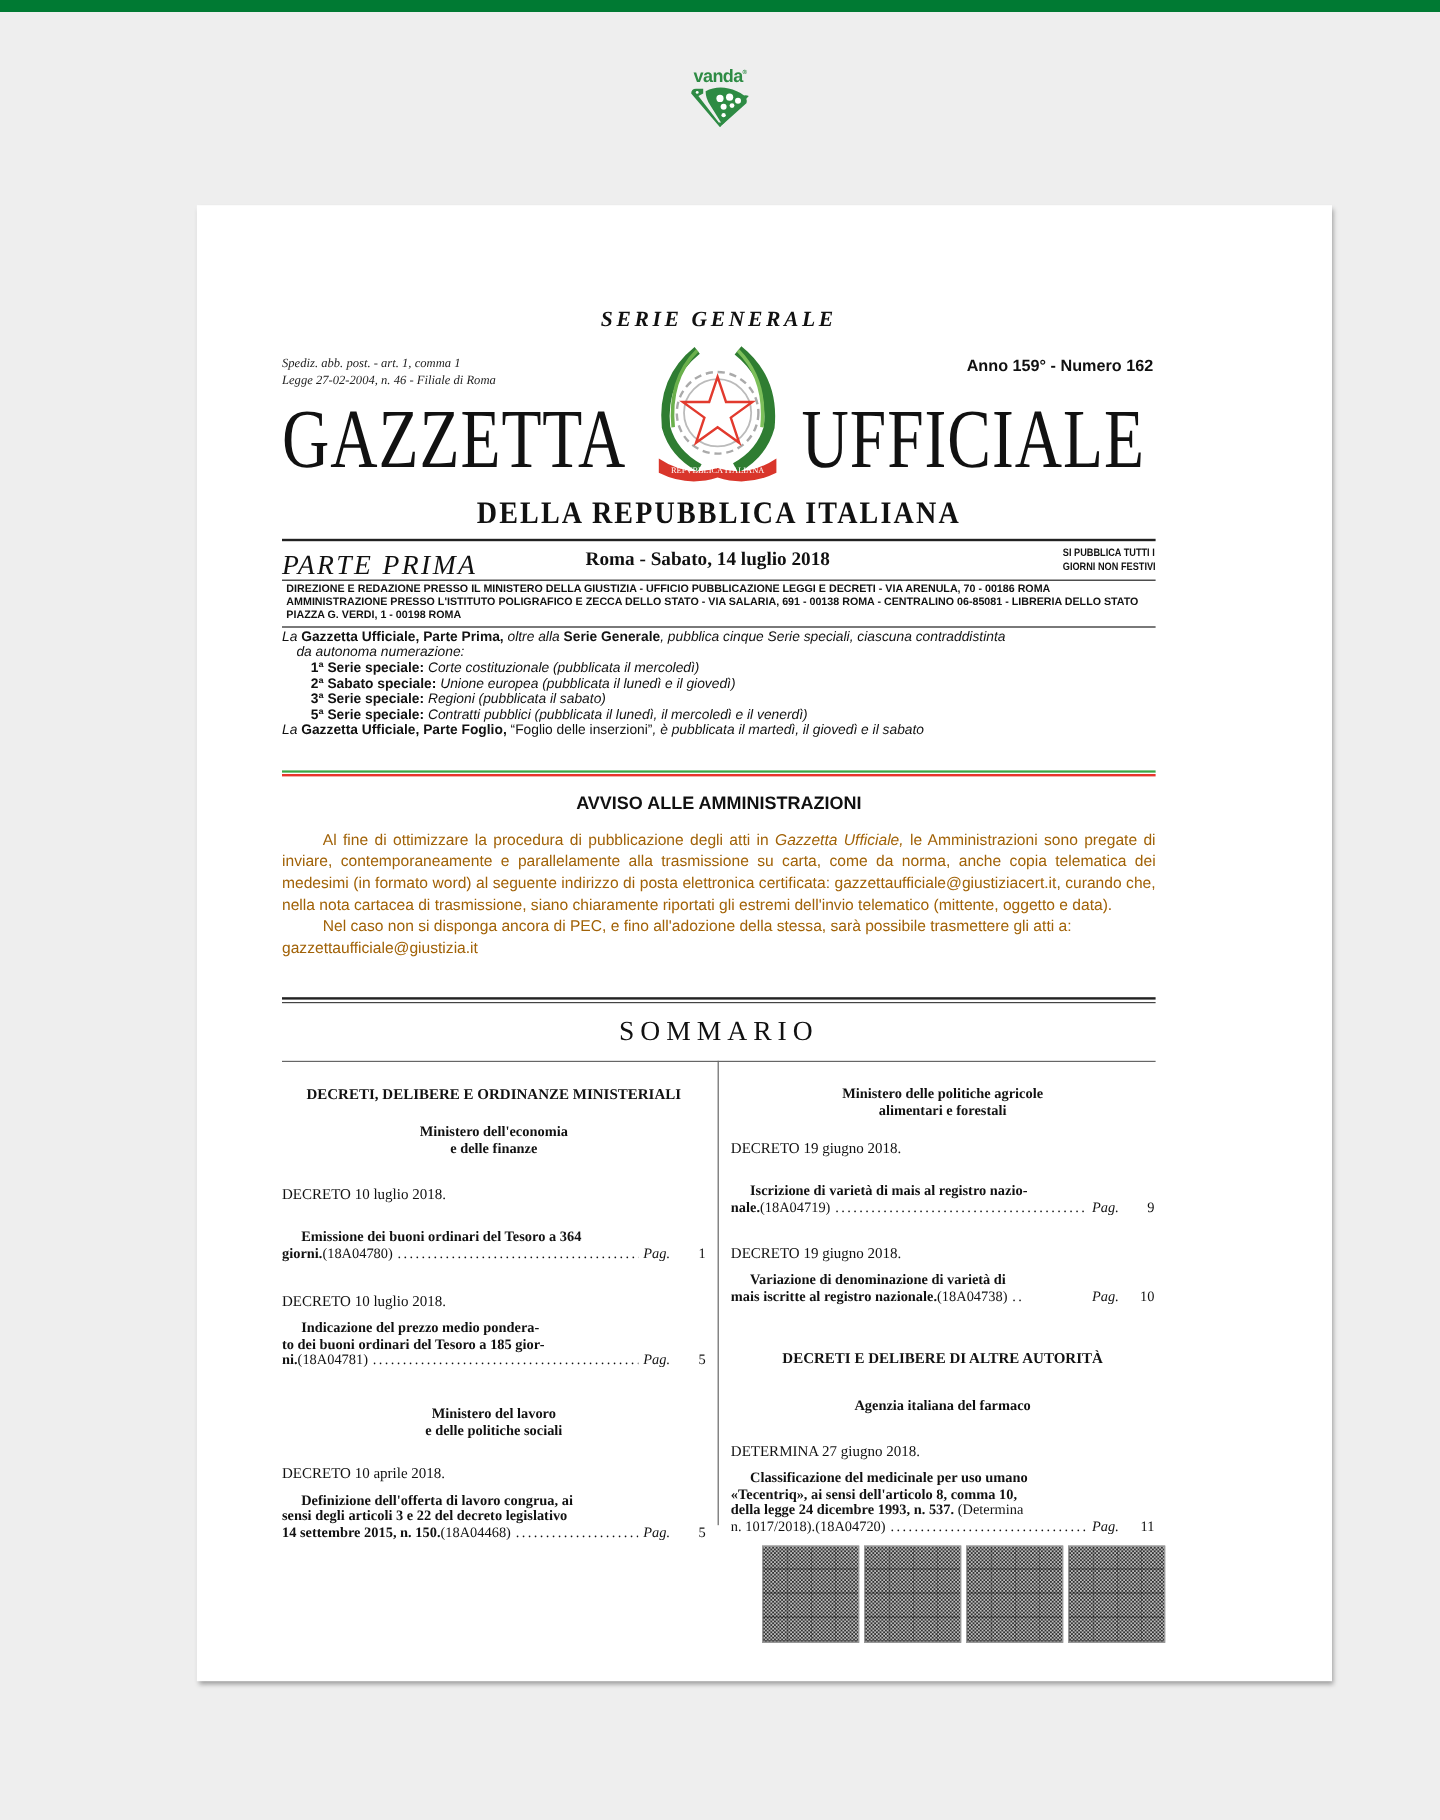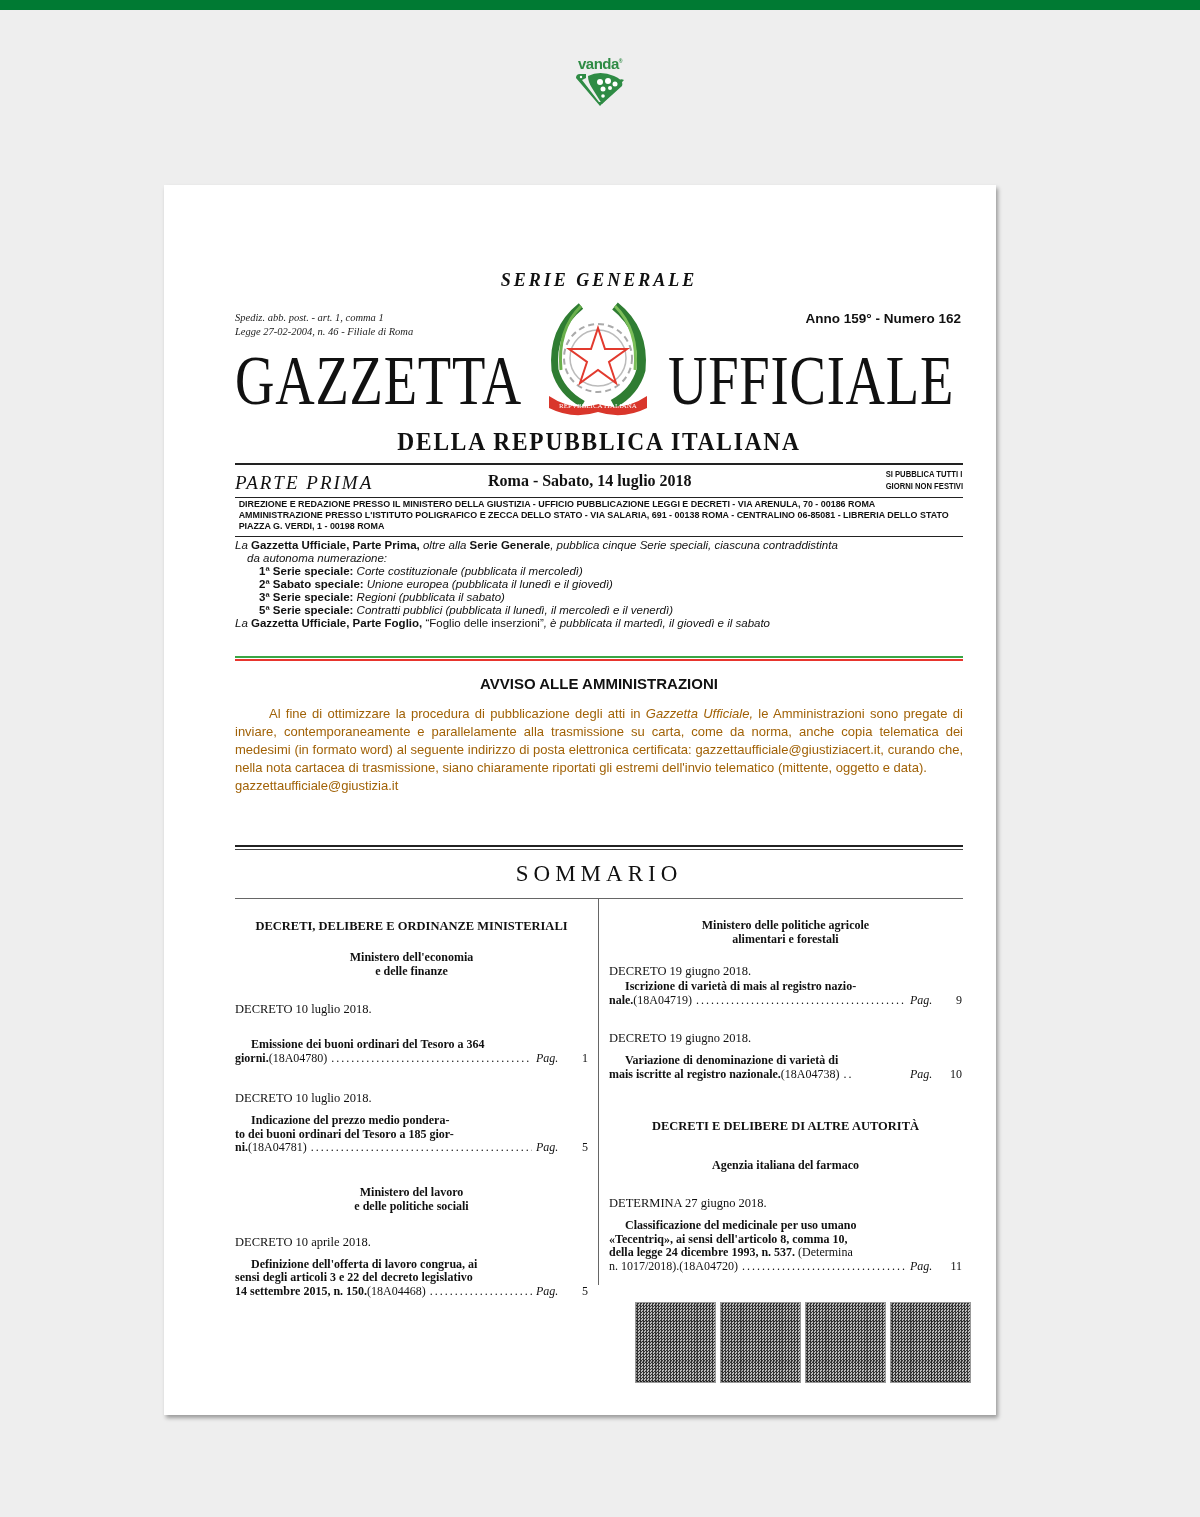--- a/index.html
+++ b/index.html
@@ -6,41 +6,41 @@
   html, body { width: 1200px; height: 1517px; background: #eeeeee; overflow: hidden; }
   body { position: relative; font-family: "Liberation Serif", serif; color: #111; }
 
   .topbar { position: absolute; left: 0; top: 0; width: 1200px; height: 10px; background: #007a33; }
 
   .brand { position: absolute; left: 568px; top: 54px; width: 64px; height: 56px; text-align: center; }
   .brand-name { font-family: "Liberation Sans", sans-serif; font-size: 15px; color: #2e8b44; letter-spacing: -0.5px; line-height: 15px; font-weight: bold; }
   .brand-name sup { font-size: 5px; }
   .brand svg { display: block; margin: 1px auto 0; }
 
-  .page { position: absolute; left: 164px; top: 185px; width: 832px; height: 1230px; background: #fff;
+  .page { position: absolute; left: 164px; top: 171px; width: 946px; height: 1230px; background: #fff;
           box-shadow: 2px 3px 4px rgba(0,0,0,0.35); }
 
   .content { position: absolute; left: 71px; top: 0; width: 728px; }
 
   .serie { position: absolute; top: 85px; left: 0; width: 728px; text-align: center; font-style: italic; font-weight: bold; font-size: 18px; letter-spacing: 3px; }
 
   .sped { position: absolute; top: 126px; left: 0; font-style: italic; font-size: 10.5px; line-height: 14px; color: #222; }
   .anno { position: absolute; top: 126px; right: 2px; font-family: "Liberation Sans", sans-serif; font-weight: bold; font-size: 13.5px; }
 
   .masthead { position: absolute; top: 160px; left: 0; width: 728px; height: 72px; }
   .mast-word { position: absolute; top: 0; font-family: "Liberation Serif", serif; font-size: 70px; line-height: 72px; transform: scaleX(0.78); transform-origin: left top; letter-spacing: 1px; }
   .mast-left { left: 0; }
   .mast-right { left: 433px; }
   .emblem { position: absolute; left: 308px; top: -45px; width: 110px; height: 118px; }
 
   .repub { position: absolute; top: 242px; left: 0; width: 728px; text-align: center; font-size: 26px; font-weight: bold; letter-spacing: 2px; transform: scaleX(0.9); }
 
   .rule-top { position: absolute; top: 278px; left: 0; width: 728px; border-top: 2px solid #222; }
   .parte-row { position: absolute; top: 283px; left: 0; width: 728px; height: 28px; }
-  .parte { position: absolute; left: 0; top: 4px; font-style: italic; font-size: 19px; letter-spacing: 2px; }
+  .parte { position: absolute; left: 0; top: 4px; font-style: italic; font-size: 23px; letter-spacing: 2px; }
   .data { position: absolute; left: 253px; top: 4px; font-weight: bold; font-size: 16px; }
   .festivi { position: absolute; right: 0; top: 0; font-family: "Liberation Sans", sans-serif; font-weight: bold; font-size: 9px; line-height: 12px; text-align: left; transform: scaleX(0.85); transform-origin: right top; }
   .rule-mid { position: absolute; top: 312px; left: 0; width: 728px; border-top: 1.5px solid #222; }
   .direz { position: absolute; top: 314px; left: 0; width: 728px; font-family: "Liberation Sans", sans-serif; font-weight: bold; font-size: 9px; line-height: 11px; text-align: justify; transform: scaleX(0.99); }
   .direz span { display: block; }
   .rule-bot { position: absolute; top: 351px; left: 0; width: 728px; border-top: 1.5px solid #222; }
 
   .series { position: absolute; top: 354px; left: 0; width: 728px; font-family: "Liberation Sans", sans-serif; font-size: 11.5px; line-height: 13px; }
   .series .l1 { }
   .series .ind1 { padding-left: 12px; font-style: italic; }
@@ -174,20 +174,21 @@
 
     <div class="tricolor">
       <div class="g"></div>
         <div class="w"></div>
         <div class="r"></div>
     </div>
 
     <div class="avviso-title">AVVISO ALLE AMMINISTRAZIONI</div>
     <div class="avviso">
       <p><span>Al fine di ottimizzare la procedura di pubblicazione degli atti in </span><i>Gazzetta Ufficiale,</i><span> le Amministrazioni sono pregate di inviare, contemporaneamente e parallelamente alla trasmissione su carta, come da norma, anche copia telematica dei medesimi (in formato word) al seguente indirizzo di posta elettronica certificata: gazzettaufficiale@giustiziacert.it, curando che, nella nota cartacea di trasmissione, siano chiaramente riportati gli estremi dell'invio telematico (mittente, oggetto e data).</span></p>
+      <p>Nel caso non si disponga ancora di PEC, e fino all'adozione della stessa, sarà possibile trasmettere gli atti a:</p>
       <p class="noind">gazzettaufficiale@giustizia.it</p>
     </div>
 
     <div class="dbl-rule">
         <div class="a"></div>
         <div class="b"></div>
       </div>
     <div class="sommario">SOMMARIO</div>
     <div class="som-rule"></div>
     <div class="col-div"></div>
@@ -238,21 +239,21 @@
           </span>
       </div>
     </div>
 
     <div class="col col-right">
       <div class="min" style="margin-top:18px">
         <div>Ministero delle politiche agricole</div>
         <div>alimentari e forestali</div>
       </div>
       <div class="dec" style="margin-top:18px">DECRETO 19 giugno 2018.</div>
-      <div class="entry" style="margin-top:2px">
+      <div class="entry" style="margin-top:22px">
         <span class="t first">Iscrizione di varietà di mais al registro nazio-</span>
         <span class="last">
             <span>nale.</span>
             <span class="code"> (18A04719)</span>
             <span class="dots">........................................................</span>
             <span class="pag">Pag.</span>
             <span class="num">9</span>
           </span>
       </div>
       <div class="dec" style="margin-top:24px">DECRETO 19 giugno 2018.</div>

